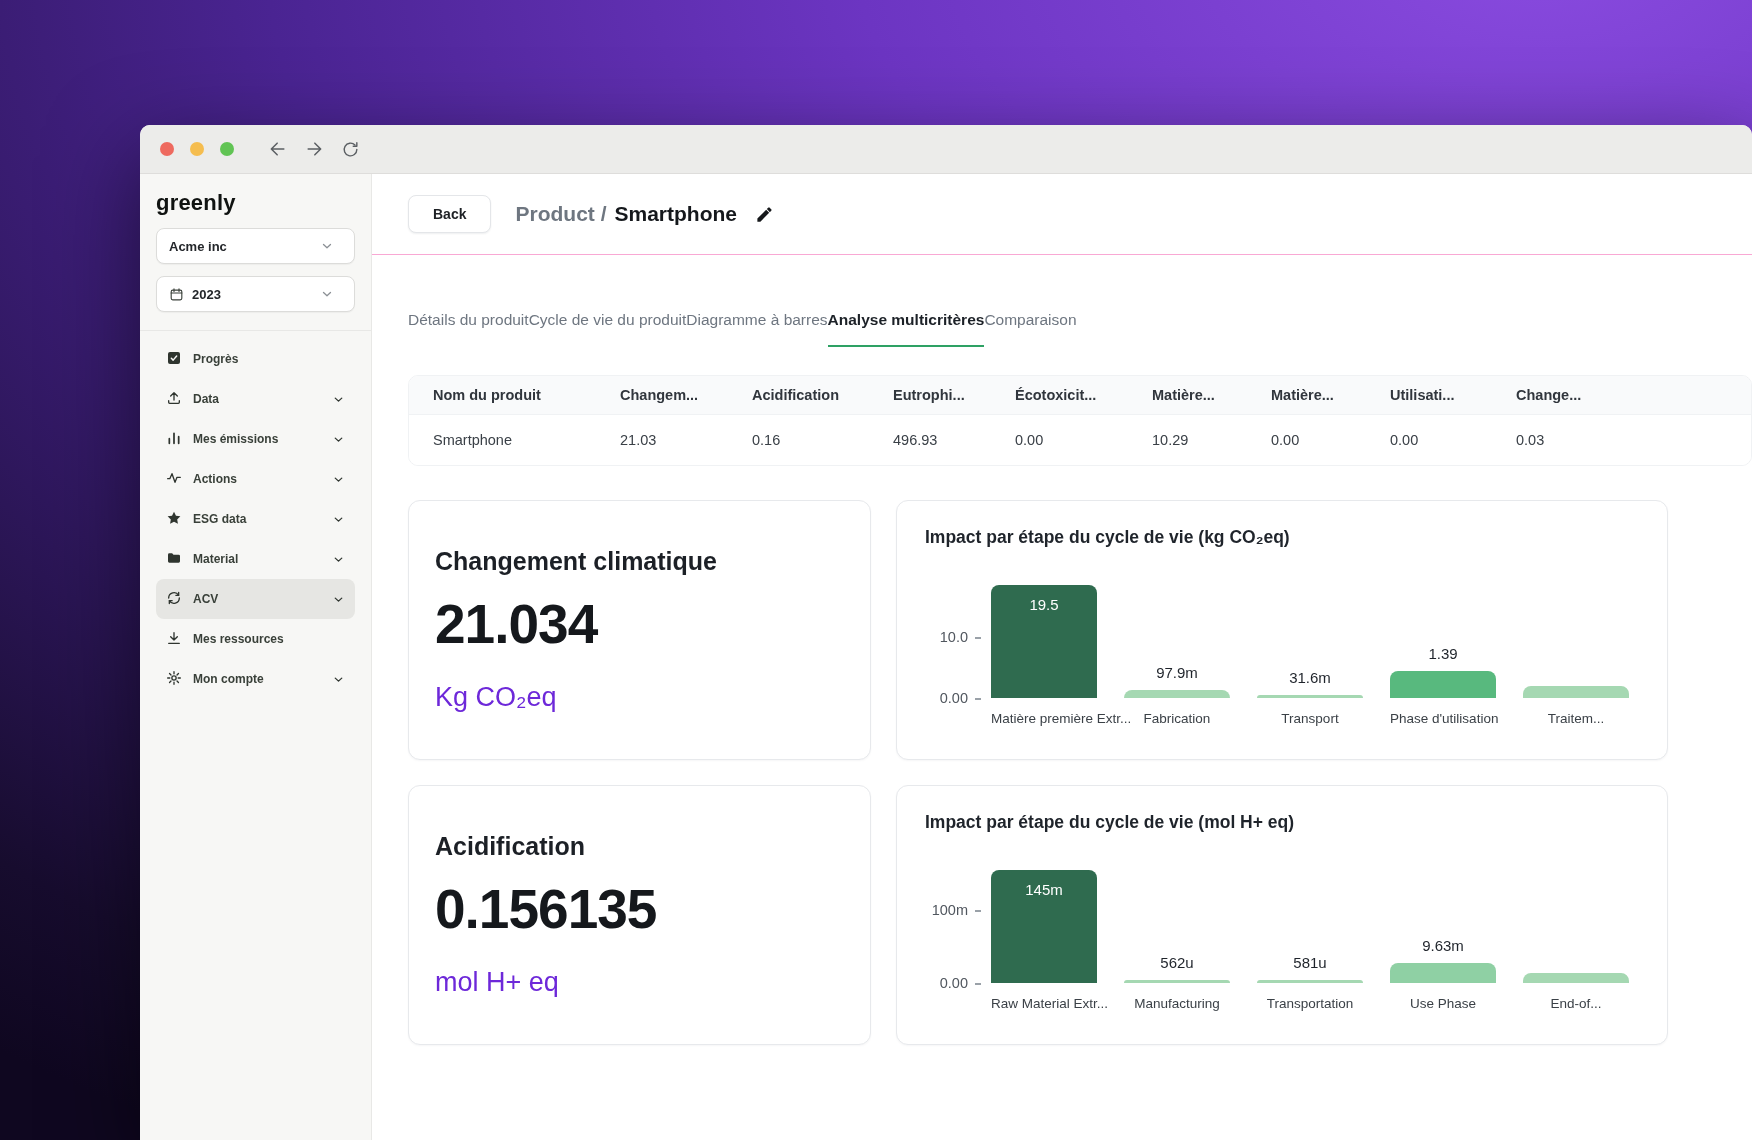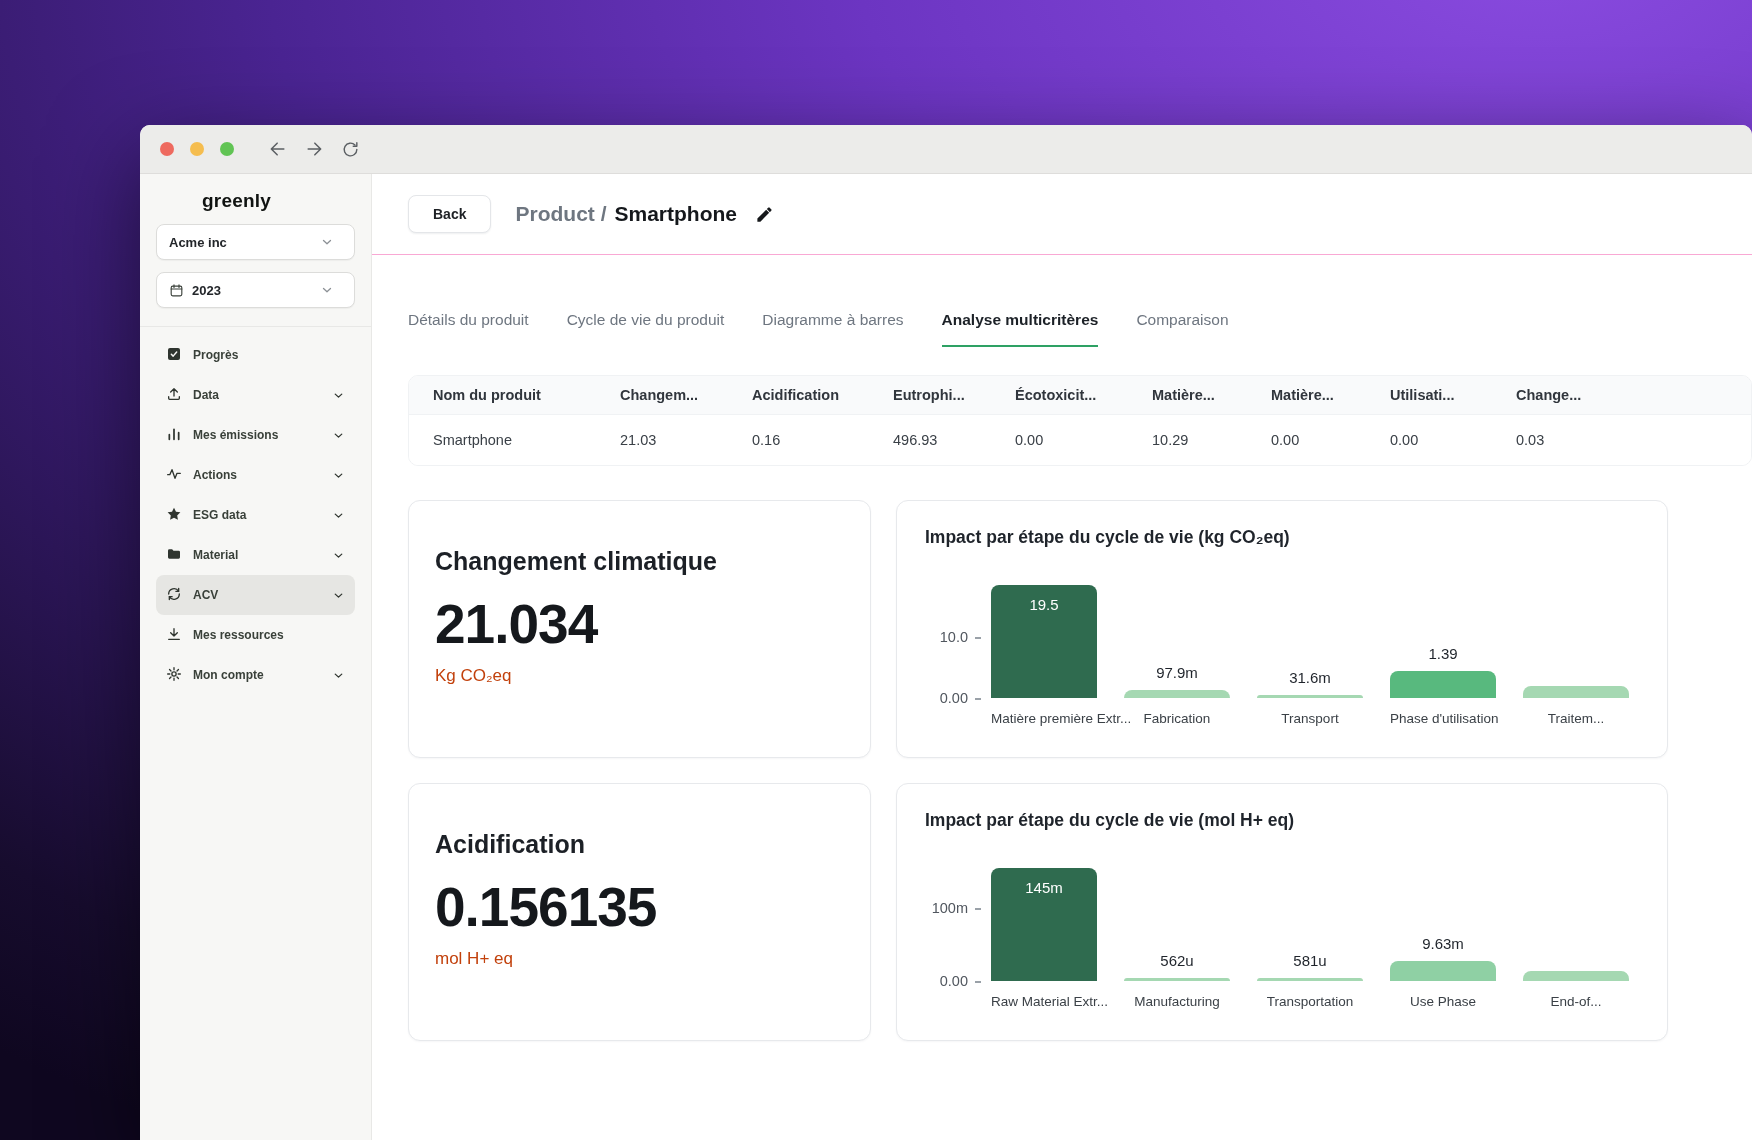--- a/index.html
+++ b/index.html
@@ -16,21 +16,21 @@
   .light{width:14px;height:14px;border-radius:50%;cursor:pointer;}
   .light.red{background:#ee6a5f;}
   .light.yellow{background:#f5bd4f;}
   .light.green{background:#61c454;}
   .navbtns{display:flex;gap:12px;margin-left:32px;align-items:center;}
   .navbtn{width:24px;height:24px;display:flex;align-items:center;justify-content:center;cursor:pointer;}
   
   .app{flex:1;display:flex;min-height:0;}
   .sidebar{width:232px;flex:none;background:#f7f7f5;border-right:1px solid #e8e8e6;
     padding:16px 16px 0;box-sizing:border-box;}
-  .logo{font-size:19px;font-weight:800;color:#101311;letter-spacing:.2px;margin-left:46px;}
+  .logo{font-size:22px;font-weight:800;color:#101311;letter-spacing:.2px;}
   .select{margin-top:12px;height:36px;background:#fff;border:1px solid #dcdcda;border-radius:8px;
     display:flex;align-items:center;gap:8px;padding:0 20px 0 12px;font-size:13px;font-weight:700;
     color:#23262a;box-shadow:0 1px 1px rgba(0,0,0,.04);cursor:pointer;box-sizing:border-box;}
   .select .chev{margin-left:auto;color:#8b9095;display:flex;}
   .select .cal{color:#3a403a;display:flex;}
   .sep{height:1px;background:#e8e8e6;margin:18px -16px 8px;}
   .nav-item{height:40px;display:flex;align-items:center;gap:11px;padding:0 10px;border-radius:8px;
     font-size:12px;font-weight:700;color:#394039;cursor:pointer;}
   .nav-item svg{color:#2f352f;flex:none;}
   .nav-item.active{background:#e6e6e3;}
@@ -40,40 +40,40 @@
   .page-header{height:80px;flex:none;display:flex;align-items:center;gap:24px;padding:0 36px;
     border-bottom:1px solid #f9a8d4;}
   .back-btn{background:#fff;border:1px solid #e4e6e9;border-radius:8px;padding:10px 24px;
     font-size:14px;font-weight:700;color:#1e2125;box-shadow:0 1px 2px rgba(16,24,40,.07);
     cursor:pointer;font-family:inherit;}
   .crumbwrap{display:flex;align-items:center;gap:8px;}
   .crumb{font-size:21px;font-weight:600;color:#6e7680;}
   .title{font-size:21px;font-weight:700;color:#15181c;}
   .edit-ic{margin-left:10px;display:flex;cursor:pointer;}
   .page-body{flex:1;overflow:hidden;padding:56px 0 0 36px;}
-  .tabs{display:flex;gap:38px;}
+  .tabs{display:flex;}
   .tab{font-size:15.5px;color:#6e7680;padding-bottom:16px;border-bottom:2.5px solid transparent;
     cursor:pointer;white-space:nowrap;}
   .tab.active{color:#1c2127;font-weight:700;border-bottom-color:#2ea164;}
   
   .table{margin-top:28px;border:1px solid #f0f2f4;border-radius:10px;overflow:hidden;}
   .thead,.trow{display:grid;grid-template-columns:187px 132px 141px 122px 137px 119px 119px 126px 1fr;}
   .thead{background:#f9fafb;}
   .th{padding:11px 24px;font-size:14.5px;font-weight:700;color:#31363d;white-space:nowrap;
     overflow:hidden;}
   .trow{border-top:1px solid #f0f2f4;background:#fff;cursor:pointer;}
   .td{padding:17px 24px;font-size:14.5px;color:#3a4047;white-space:nowrap;overflow:hidden;}
   
   .cards{margin-top:34px;display:grid;grid-template-columns:463px 772px;gap:25px;padding-bottom:40px;}
   .card{background:#fff;border:1px solid #e7e9ec;border-radius:12px;
     box-shadow:0 1px 2px rgba(16,24,40,.04);box-sizing:border-box;}
   .stat-card{padding:46px 26px;min-height:258px;}
   .stat-title{font-size:25px;font-weight:700;color:#1c2026;}
   .stat-value{font-size:55px;font-weight:700;color:#15181c;margin-top:16px;letter-spacing:-1px;}
-  .stat-unit{font-size:17px;color:#c2410c;margin-top:10px;}
+  .stat-unit{font-size:27px;color:#6d28d9;margin-top:26px;}
   .chart-card{padding:26px 28px 22px;min-height:258px;}
   .chart-title{font-size:17.5px;font-weight:700;color:#1f242b;}
   .chart-body{display:flex;margin-top:20px;}
   .yaxis{width:66px;flex:none;position:relative;height:130px;font-size:14.5px;color:#51575f;}
   .ytick{position:absolute;right:10px;transform:translateY(50%);white-space:nowrap;}
   .ytick::after{content:"";display:inline-block;width:6px;height:1.5px;background:#9aa1a8;
     margin-left:7px;vertical-align:middle;}
   .cols{display:flex;gap:27px;}
   .col{width:106px;flex:none;}
   .barbox{height:130px;display:flex;align-items:flex-end;justify-content:center;position:relative;}

